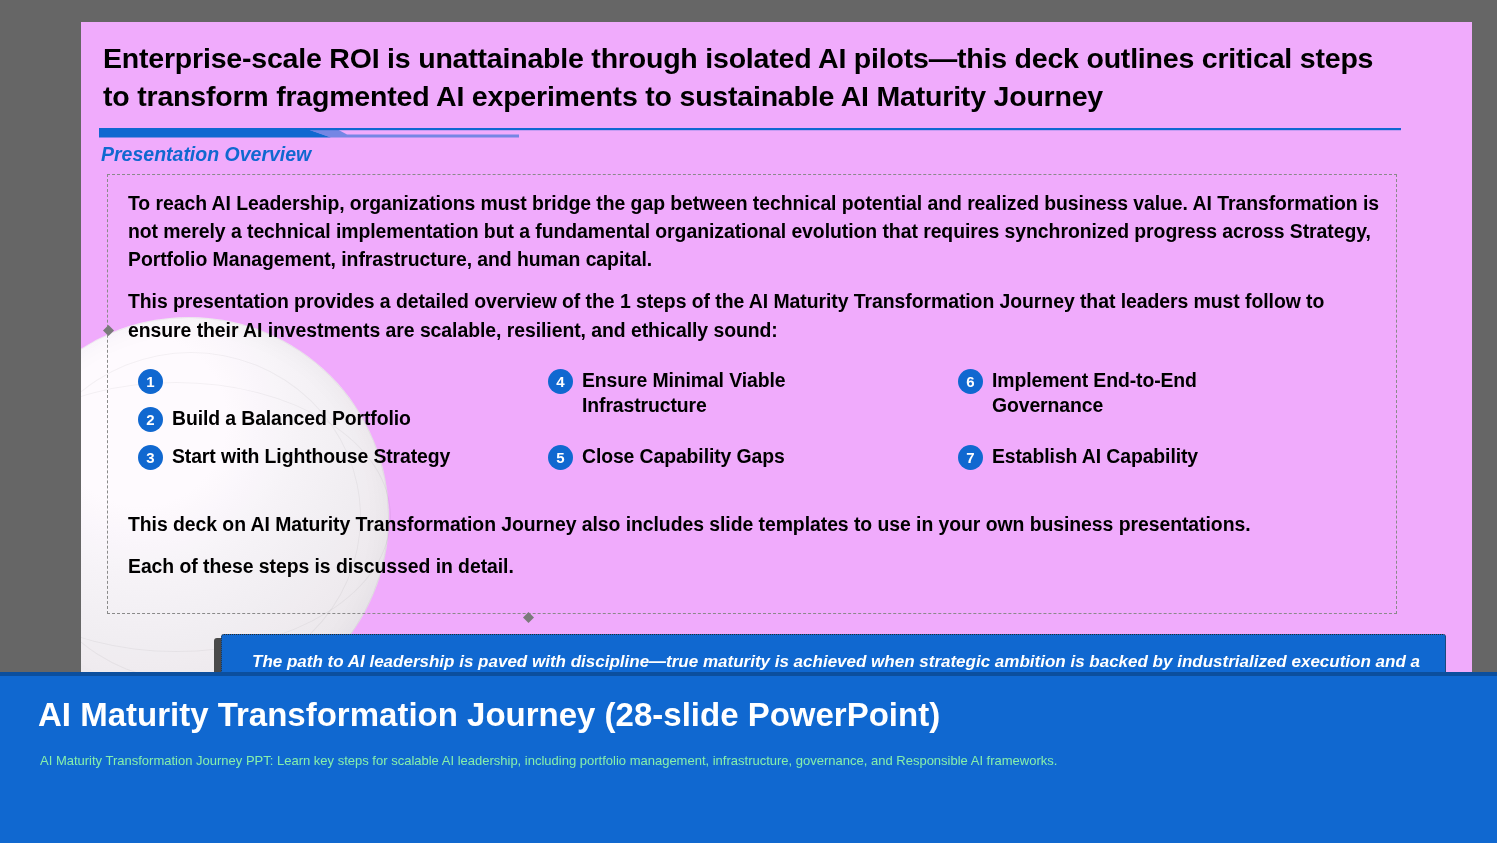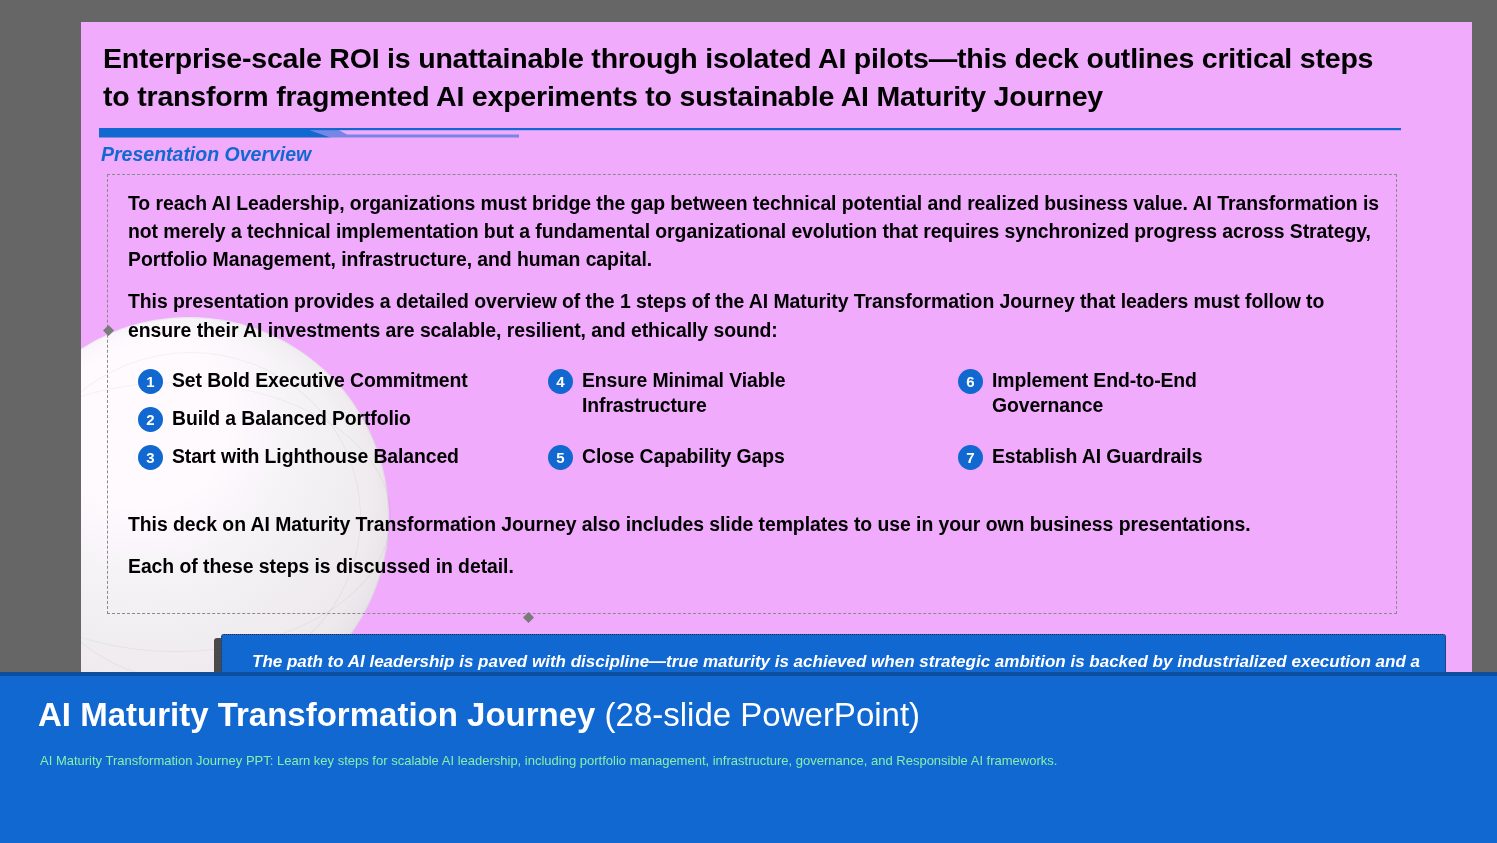--- a/index.html
+++ b/index.html
@@ -239,21 +239,21 @@
 
   .footer-title {
     position: absolute;
     left: 38px;
     top: 20px;
     font-size: 33px;
     color: #ffffff;
     white-space: nowrap;
   }
   .footer-title b { font-weight: bold; }
-  .footer-title span.light { font-weight: normal; }
+  .footer-title span.light { font-weight: bold; }
 
   .footer-desc {
     position: absolute;
     left: 40px;
     top: 76px;
     width: 1060px;
     font-size: 13px;
     line-height: 1.45;
     color: #86efac;
   }
@@ -297,47 +297,46 @@
       <div class="handle-diamond handle-bottom" style="top:437px;left:415px;"></div>
 
       <div class="box-body">
         <div class="para">To reach AI Leadership, organizations must bridge the gap between technical potential and realized business value. AI Transformation is not merely a technical implementation but a fundamental organizational evolution that requires synchronized progress across Strategy, Portfolio Management, infrastructure, and human capital.</div>
         <div class="para">This presentation provides a detailed overview of the 1 steps of the AI Maturity Transformation Journey that leaders must follow to ensure their AI investments are scalable, resilient, and ethically sound:</div>
       </div>
 
       <div class="steps">
         <div class="step" style="grid-column:1;grid-row:1;">
           <div class="step-num">1</div>
-          <div class="step-label">Set Bold Executive Commitment</div>
         </div>
         <div class="step" style="grid-column:1;grid-row:2;">
           <div class="step-num">2</div>
           <div class="step-label">Build a Balanced Portfolio</div>
         </div>
         <div class="step" style="grid-column:1;grid-row:3;">
           <div class="step-num">3</div>
-          <div class="step-label">Start with Lighthouse Balanced</div>
+          <div class="step-label">Start with Lighthouse Strategy</div>
         </div>
 
         <div class="step" style="grid-column:2;grid-row:1 / span 2;">
           <div class="step-num">4</div>
           <div class="step-label" style="max-width:300px;">Ensure Minimal Viable Infrastructure</div>
         </div>
         <div class="step" style="grid-column:2;grid-row:3;">
           <div class="step-num">5</div>
           <div class="step-label">Close Capability Gaps</div>
         </div>
 
         <div class="step" style="grid-column:3;grid-row:1 / span 2;">
           <div class="step-num">6</div>
           <div class="step-label" style="max-width:300px;">Implement End-to-End Governance</div>
         </div>
         <div class="step" style="grid-column:3;grid-row:3;">
           <div class="step-num">7</div>
-          <div class="step-label">Establish AI Guardrails</div>
+          <div class="step-label">Establish AI Capability</div>
         </div>
       </div>
 
       <div class="tail-paras">
         <div class="para">This deck on AI Maturity Transformation Journey also includes slide templates to use in your own business presentations.</div>
         <div class="para">Each of these steps is discussed in detail.</div>
       </div>
 
     </div>
 

